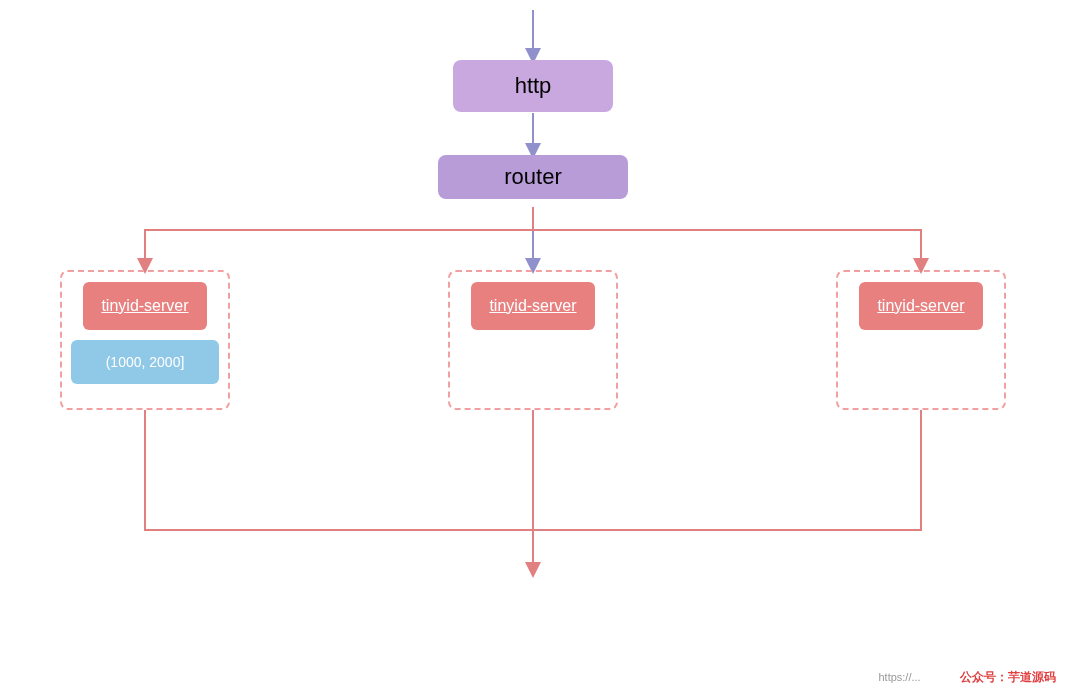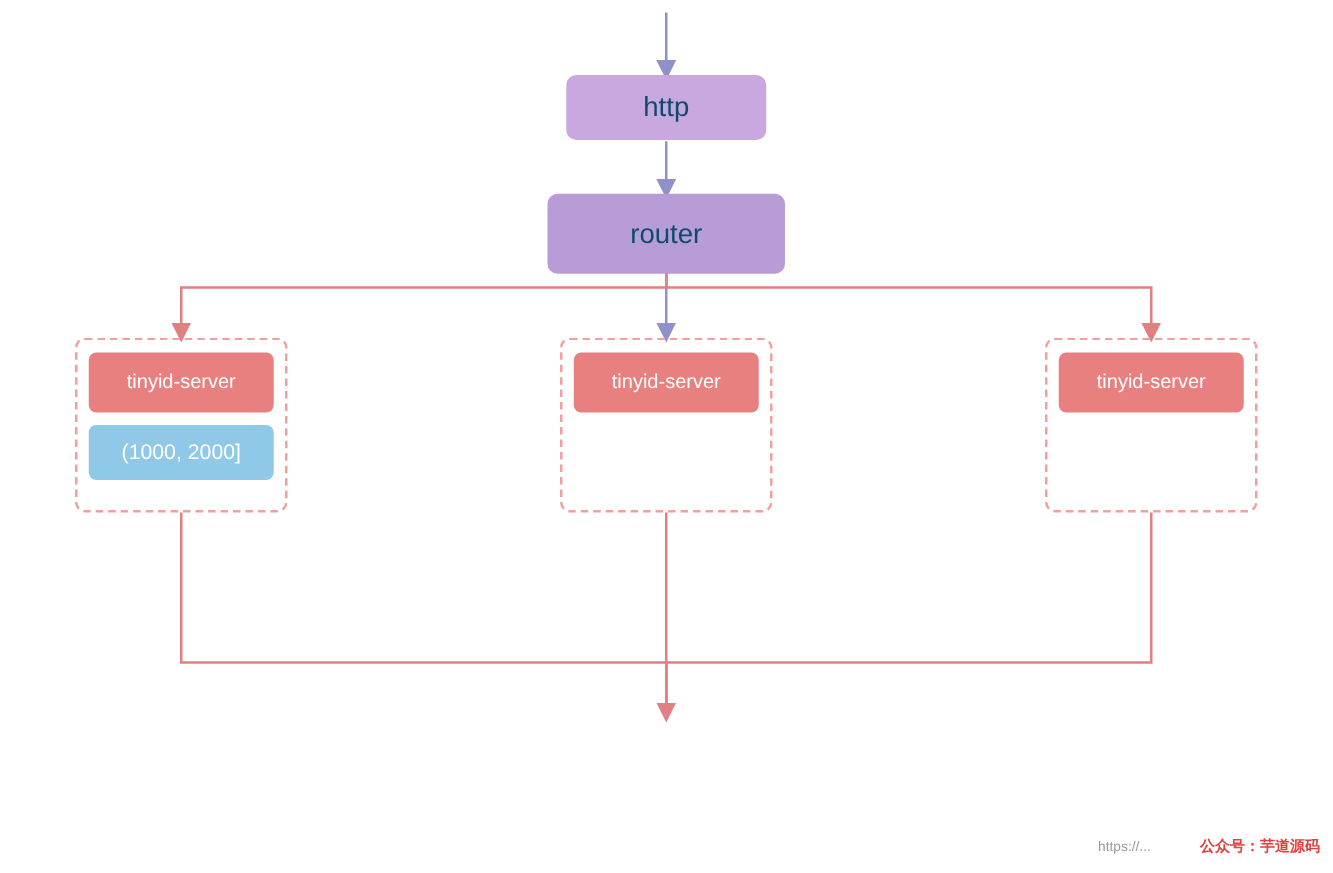--- a/index.html
+++ b/index.html
@@ -29,38 +29,38 @@
 
     
     .box {
       position: absolute;
       display: flex;
       align-items: center;
       justify-content: center;
       border-radius: 8px;
       font-size: 20px;
       font-weight: normal;
-      color: #0c4a6e;
+      color: #000000;
     }
 
     .box-http {
       background: #c9a8e0;
       border-radius: 8px;
       width: 160px;
       height: 52px;
       left: 453px;
       top: 60px;
       font-size: 22px;
     }
 
     .box-router {
       background: #b89cd8;
       border-radius: 8px;
       width: 190px;
-      height: 64px;
+      height: 44px;
       left: 438px;
       top: 155px;
       font-size: 22px;
     }
 
     
     .server-group {
       position: absolute;
       border: 2px dashed #f0a0a0;
       border-radius: 8px;
@@ -88,38 +88,39 @@
     .server-group-right {
       width: 170px;
       height: 140px;
       left: 836px;
       top: 270px;
     }
 
     .box-server {
       background: #e88080;
       border-radius: 6px;
-      width: 148px;
+      width: 124px;
       height: 48px;
       display: flex;
       align-items: center;
       justify-content: center;
       font-size: 16px;
       color: #fff;
+      text-decoration: underline;
     }
 
     .box-range {
       background: #90c8e8;
       border-radius: 6px;
       width: 148px;
       height: 44px;
       display: flex;
       align-items: center;
       justify-content: center;
-      font-size: 17px;
+      font-size: 14px;
       color: #fff;
     }
 
     
     .db-container {
       position: absolute;
       left: 466px;
       top: 570px;
       width: 134px;
       height: 90px;

